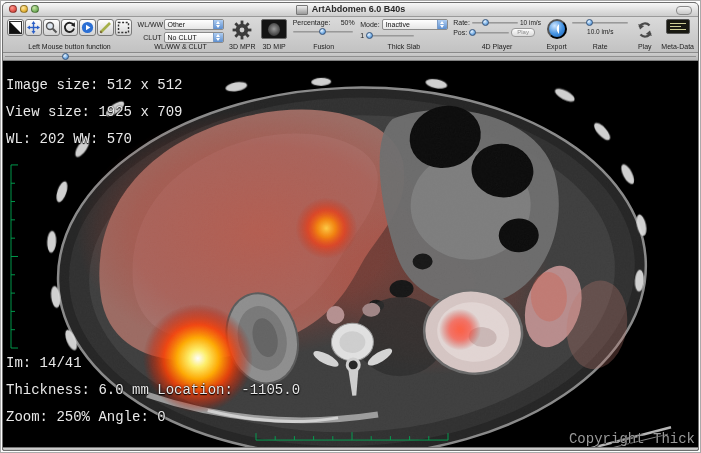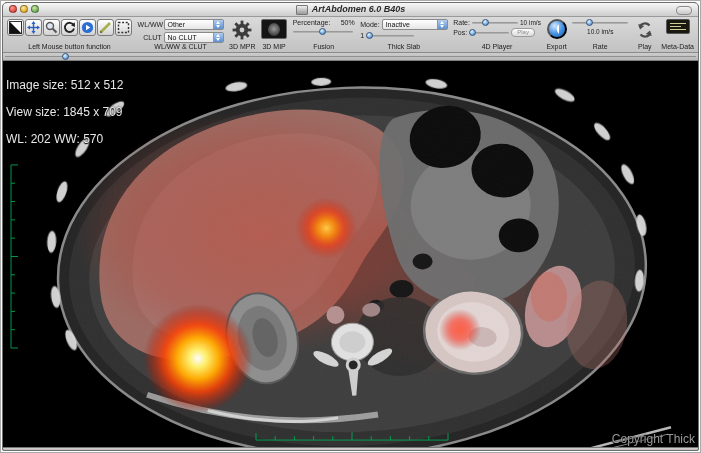--- a/index.html
+++ b/index.html
@@ -1,20 +1,20 @@
 <!DOCTYPE html>
 <html><head>
 <meta charset="utf-8">
 <style>
   html,body{margin:0;padding:0;background:#fff;}
   .screen{position:relative;width:701px;height:453px;background:#fdfdfd;font-family:"Liberation Sans",sans-serif;box-sizing:border-box;border:1px solid #aaa;}
   .window{position:absolute;inset:1px;border:1px solid #6f6f6f;border-radius:5px 5px 2px 2px;overflow:hidden;background:#000;}
 
   
-  .titlebar{position:relative;height:13px;background:linear-gradient(#f7f7f7,#cdcdcd);border-bottom:1px solid #9a9a9a;font-style:italic;}
+  .titlebar{position:relative;height:13px;background:linear-gradient(#f7f7f7,#cdcdcd);border-bottom:1px solid #9a9a9a;}
   .lights{position:absolute;left:6px;top:2px;display:flex;gap:3px;}
   .light{width:8px;height:8px;border-radius:50%;border:1px solid rgba(0,0,0,.35);box-sizing:border-box;}
   .light.red{background:radial-gradient(circle at 35% 30%,#ff9a8f,#e3544b 60%,#b03a33);}
   .light.yellow{background:radial-gradient(circle at 35% 30%,#ffe9a8,#e8b73a 60%,#bb8d22);}
   .light.green{background:radial-gradient(circle at 35% 30%,#cdeaa8,#7bb662 60%,#55903f);}
   .title-wrap{position:absolute;left:0;right:0;top:0;height:13px;display:flex;align-items:center;justify-content:center;gap:4px;}
   .proxy{width:10px;height:8px;background:linear-gradient(#eee,#999);border:1px solid #777;border-radius:1px;}
   .title{font-size:9px;font-weight:bold;color:#2a2a2a;line-height:13px;}
   .lozenge{position:absolute;right:6px;top:3px;width:14px;height:7px;border:1px solid #8a8a8a;border-radius:4px;background:linear-gradient(#f2f2f2,#c8c8c8);}
 
@@ -46,21 +46,21 @@
   .icon-meta i:nth-child(2){width:70%;}
 
   
   .scrollstrip{position:relative;height:7px;background:linear-gradient(#cdcdcd,#b8b8b8);border-bottom:1px solid #808080;}
   .scrollstrip .groove{position:absolute;left:2px;right:2px;top:3px;height:1px;background:#909090;}
   .scrollstrip .knob{top:0;}
 
   
   .viewport{position:relative;height:386px;background:#000;overflow:hidden;}
   .viewport svg{display:block;}
-  .ovl{position:absolute;font-family:Liberation Sans, sans-serif;font-size:12px;line-height:9px;color:#e8e8e8;text-shadow:0 0 2px #000,0 1px 1px #000;white-space:pre;}
+  .ovl{position:absolute;font-family:Liberation Mono, monospace;font-size:14px;line-height:9px;color:#e8e8e8;text-shadow:0 0 2px #000,0 1px 1px #000;white-space:pre;}
   .ovl.tl{left:3px;top:2px;}
   .ovl.bl{left:3px;bottom:7px;}
   .ovl.br{right:3px;bottom:3px;color:#9a9a9a;}
 
   
   .bottombar{height:5px;background:linear-gradient(#d2d2d2,#989898);border-top:1px solid #777;}
 </style>
 </head>
 <body>
 
@@ -439,22 +439,27 @@
         <line x1="349" y1="383" x2="349" y2="375"></line>
             <line x1="368.2" y1="383" x2="368.2" y2="379"></line>
         <line x1="387.4" y1="383" x2="387.4" y2="379"></line>
             <line x1="406.6" y1="383" x2="406.6" y2="379"></line>
         <line x1="425.8" y1="383" x2="425.8" y2="379"></line>
       </g>
     </svg>
 
     <div class="ovl tl">
       <div>Image size: 512 x 512</div>
-      <div>View size: 1845 x 709</div>
+      <div>View size: 1925 x 709</div>
       <div>WL: 202 WW: 570</div>
+    </div>
+    <div class="ovl bl">
+      <div>Im: 14/41</div>
+      <div>Thickness: 6.0 mm Location: -1105.0</div>
+      <div>Zoom: 250% Angle: 0</div>
     </div>
     <div class="ovl br">Copyright Thick</div>
   </div>
 
   <div class="bottombar"></div>
 
 </div>
 </div>
 
 </body></html>

